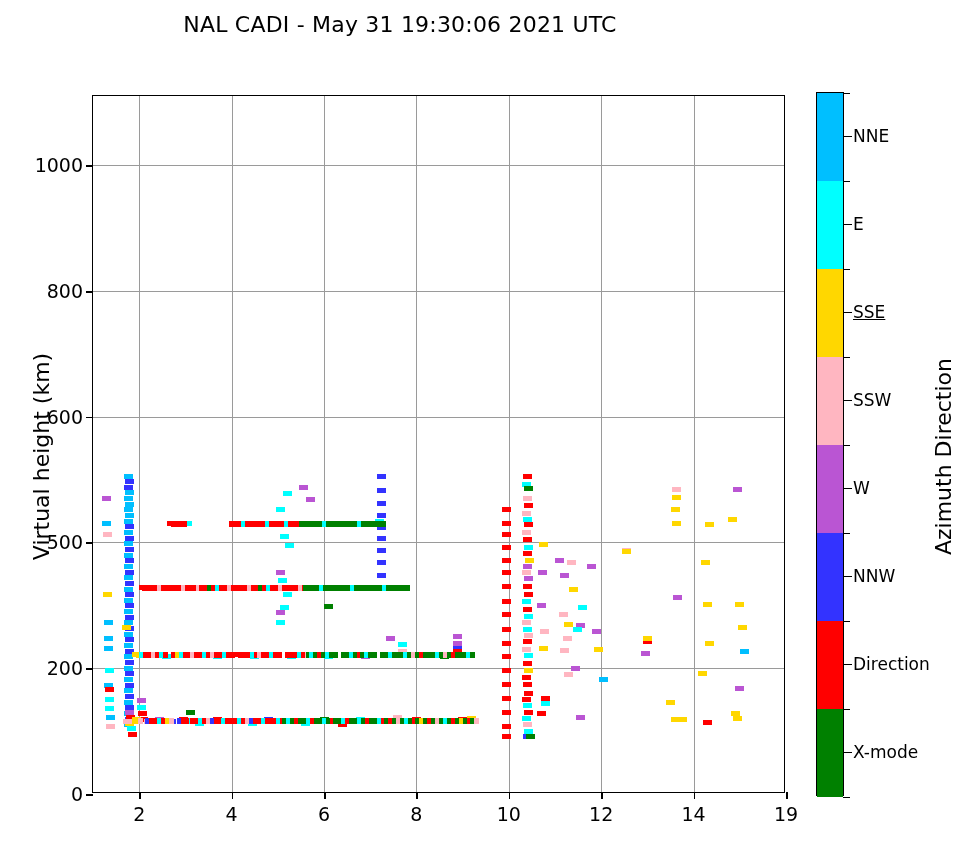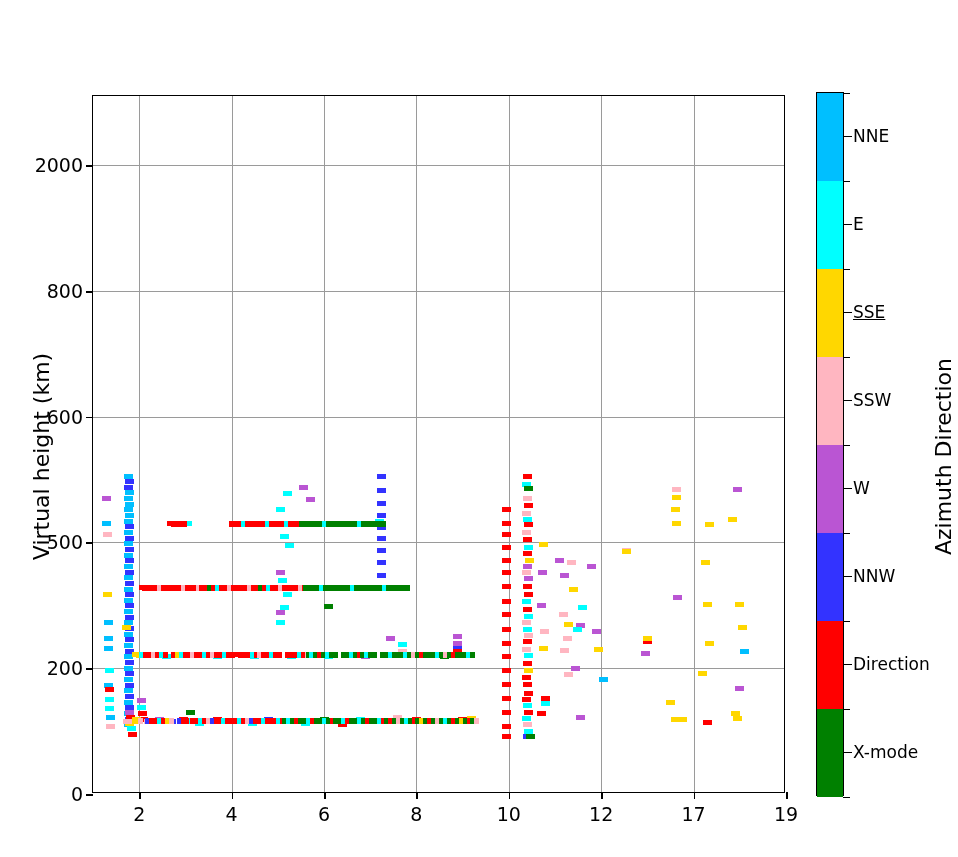--- a/index.html
+++ b/index.html
@@ -57,20 +57,21 @@
     font-size:22px;color:#000;transform:rotate(-90deg);transform-origin:center;
   }
 
   .mark{position:absolute;}
 </style>
 </head>
 <body>
 
 <div id="root">
 
+  <div class="title">NAL CADI - May 31 19:30:06 2021 UTC</div>
 
   <div class="plot-frame">
     <div class="plot-clip" id="plot-clip">
         <div class="gridline-h" style="top: 572.234px;"></div>
         <div class="gridline-h" style="top: 446.468px;"></div>
         <div class="gridline-h" style="top: 320.703px;"></div>
         <div class="gridline-h" style="top: 194.937px;"></div>
         <div class="gridline-h" style="top: 69.1712px;"></div>
         <div class="gridline-v" style="left: 46.2px;"></div>
         <div class="gridline-v" style="left: 138.6px;"></div>
@@ -648,35 +649,35 @@
         <div class="ytick-lab" style="top: 698px;">0</div>
         <div class="ytick-mark" style="top: 572.234px;"></div>
         <div class="ytick-lab" style="top: 572.234px;">200</div>
         <div class="ytick-mark" style="top: 446.468px;"></div>
         <div class="ytick-lab" style="top: 446.468px;">500</div>
         <div class="ytick-mark" style="top: 320.703px;"></div>
         <div class="ytick-lab" style="top: 320.703px;">600</div>
         <div class="ytick-mark" style="top: 194.937px;"></div>
         <div class="ytick-lab" style="top: 194.937px;">800</div>
         <div class="ytick-mark" style="top: 69.1712px;"></div>
-        <div class="ytick-lab" style="top: 69.1712px;">2000</div>
+        <div class="ytick-lab" style="top: 69.1712px;">1000</div>
         <div class="xtick-mark" style="left: 46.2px;"></div>
         <div class="xtick-lab" style="left: 46.2px;">2</div>
         <div class="xtick-mark" style="left: 138.6px;"></div>
         <div class="xtick-lab" style="left: 138.6px;">4</div>
         <div class="xtick-mark" style="left: 231px;"></div>
         <div class="xtick-lab" style="left: 231px;">6</div>
         <div class="xtick-mark" style="left: 323.4px;"></div>
         <div class="xtick-lab" style="left: 323.4px;">8</div>
         <div class="xtick-mark" style="left: 415.8px;"></div>
         <div class="xtick-lab" style="left: 415.8px;">10</div>
         <div class="xtick-mark" style="left: 508.2px;"></div>
         <div class="xtick-lab" style="left: 508.2px;">12</div>
         <div class="xtick-mark" style="left: 600.6px;"></div>
-        <div class="xtick-lab" style="left: 600.6px;">17</div>
+        <div class="xtick-lab" style="left: 600.6px;">14</div>
         <div class="xtick-mark" style="left: 693px;"></div>
         <div class="xtick-lab" style="left: 693px;">19</div>
       </div>
   </div>
 
   <div class="ylabel">Virtual height (km)</div>
 
   <div class="cbar" id="cbar">
       <div class="cbar-band" style="top: 0px; height: 88px; background: rgb(0, 191, 255);"></div>
       <div class="cbar-tick" style="top: 0px;"></div>

